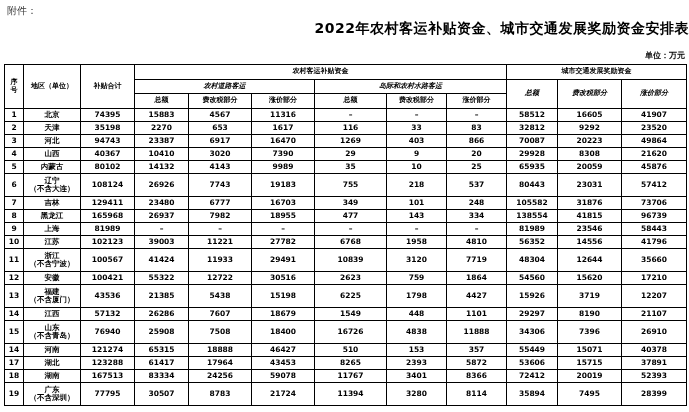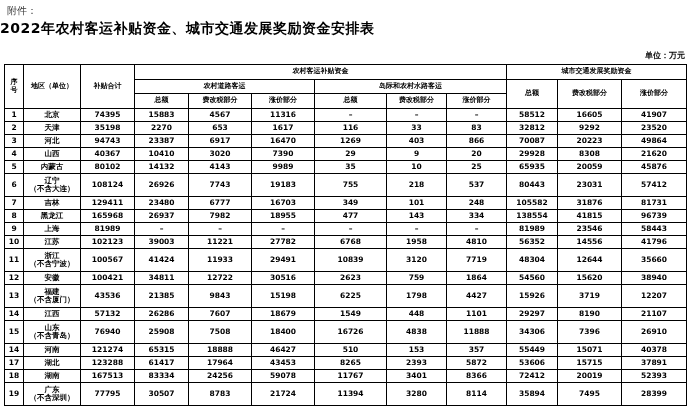--- a/index.html
+++ b/index.html
@@ -10,42 +10,42 @@
     color:#000;
     position:relative;
     overflow:hidden;
   }
   .attachment {
     position:absolute; top:4px; left:7px;
     font-size:10px; color:#3c3c3c;text-align:center;
   }
   .doc-title {
     position:absolute; top:20px; left:0; width:100%;
-    text-align:left; font-size:14px; font-weight:bold;
+    text-align:right; font-size:14px; font-weight:bold;
     letter-spacing:0.5px;
   }
   .unit-note {
     position:absolute; top:50px; right:4px;
     font-size:8px; font-weight:bold;margin-left:40px;
   }
   table.subsidy {
     position:absolute; top:64px; left:4px;
     width:682px;
     border-collapse:collapse; table-layout:fixed;
   }
   table.subsidy th, table.subsidy td {
     border:1px solid #000;
     text-align:center; vertical-align:middle;
     padding:0; line-height:1.12; overflow:hidden;
     font-weight:bold; color:#000;
   }
   table.subsidy th { font-size:7px;text-align:center; }
   table.subsidy td { font-size:7.5px; }
   thead tr.h1 { height:15px; }
-  thead tr.h2 { height:14px; }
+  thead tr.h2 { height:14px;font-style:italic; }
   thead tr.h3 { height:15px; }
   tbody tr { height:13px; }
   tbody tr.tall { height:23px; }
   .prewrap { white-space:pre-line; }
 </style>
 </head>
 <body>
 
 <div class="attachment">附件：</div>
 <div class="doc-title">2022年农村客运补贴资金、城市交通发展奖励资金安排表</div>
@@ -182,21 +182,21 @@
         <td class="prewrap">吉林</td>
         <td>129411</td>
         <td>23480</td>
         <td>6777</td>
         <td>16703</td>
         <td>349</td>
         <td>101</td>
         <td>248</td>
         <td>105582</td>
         <td>31876</td>
-        <td>81731</td>
+        <td>73706</td>
       </tr>
       <tr>
         <td>8</td>
         <td class="prewrap">黑龙江</td>
         <td>165968</td>
         <td>26937</td>
         <td>7982</td>
         <td>18955</td>
         <td>477</td>
         <td>143</td>
@@ -245,37 +245,37 @@
         <td>3120</td>
         <td>7719</td>
         <td>48304</td>
         <td>12644</td>
         <td>35660</td>
       </tr>
       <tr>
         <td>12</td>
         <td class="prewrap">安徽</td>
         <td>100421</td>
-        <td>34811</td>
+        <td>55322</td>
         <td>12722</td>
         <td>30516</td>
         <td>2623</td>
         <td>759</td>
         <td>1864</td>
         <td>54560</td>
         <td>15620</td>
-        <td>38940</td>
+        <td>17210</td>
       </tr>
       <tr class="tall">
         <td>13</td>
         <td class="prewrap">福建
 （不含厦门）</td>
         <td>43536</td>
         <td>21385</td>
-        <td>9843</td>
+        <td>5438</td>
         <td>15198</td>
         <td>6225</td>
         <td>1798</td>
         <td>4427</td>
         <td>15926</td>
         <td>3719</td>
         <td>12207</td>
       </tr>
       <tr>
         <td>14</td>

